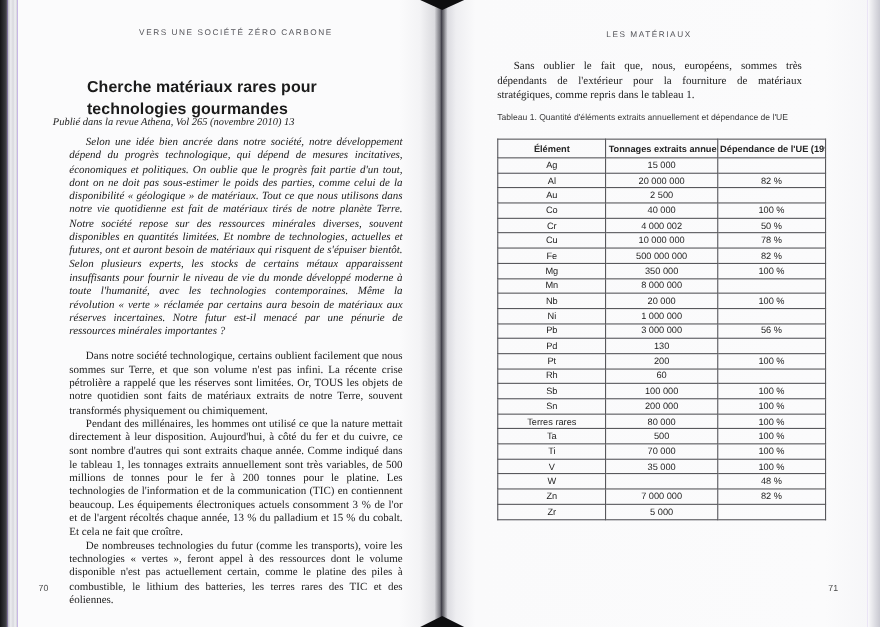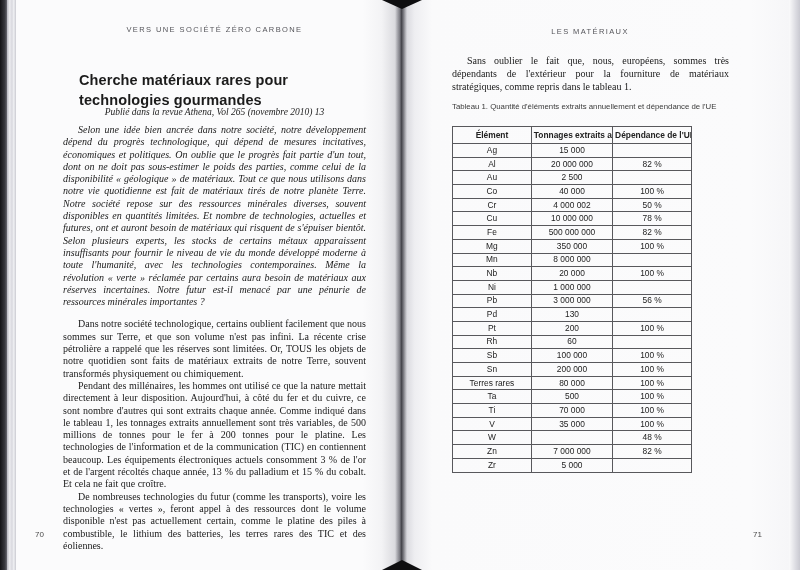--- a/index.html
+++ b/index.html
@@ -35,41 +35,41 @@
   }
   .rh-left  { top: 25px; left: 47px; width: 303px; }
   .rh-right { top: 27px; left: 51px; width: 276px; }
 
   .title {
     position: absolute; top: 55px; left: 47px; width: 298px; margin: 16px;
     font: bold 14.5px/19.5px "Liberation Sans", sans-serif;
     color: #1b1b1b; letter-spacing: 0.1px;
   }
   .pub-line {
-    position: absolute; top: 107px; left: 47px; width: 303px;
-    text-align: center; font: italic 9.5px "Liberation Serif", serif; color: #222;
+    position: absolute; top: 107px; left: 32px; width: 303px;
+    text-align: left; font: italic 9.5px "Liberation Serif", serif; color: #222;
   }
   .body-text { position: absolute; top: 124px; left: 47px; width: 303px; }
   .body-text p {
     margin: 0; text-indent: 15px; text-align: justify;
     font: 10px/12.3px "Liberation Serif", serif; color: #202020;
   }
   .body-text p.lead-italic { font-style: italic; margin-bottom: 10px; }
 
   .intro-para {
     position: absolute; top: 55px; left: 51px; width: 277px; margin: 0;
     text-indent: 15px; text-align: justify;
     font: 10px/12.8px "Liberation Serif", serif; color: #202020;
   }
   .table-caption {
     position: absolute; top: 102px; left: 51px; width: 285px;
     font: 7.8px/10.5px "Liberation Sans", sans-serif; color: #3a3a3a;
   }
   .materials-table {
-    position: absolute; top: 126px; left: 51px; width: 240px;
+    position: absolute; top: 126px; left: 51px; width: 299px;
     border-collapse: collapse; table-layout: fixed;
     font-family: "Liberation Sans", sans-serif; color: #222;
   }
   .materials-table th, .materials-table td {
     border: 1px solid #58585c; text-align: center; white-space: nowrap;
     overflow: hidden;
   }
   .materials-table th {
     font-weight: bold; font-size: 8.4px; line-height: 10px; padding: 3px 2px;
   }

